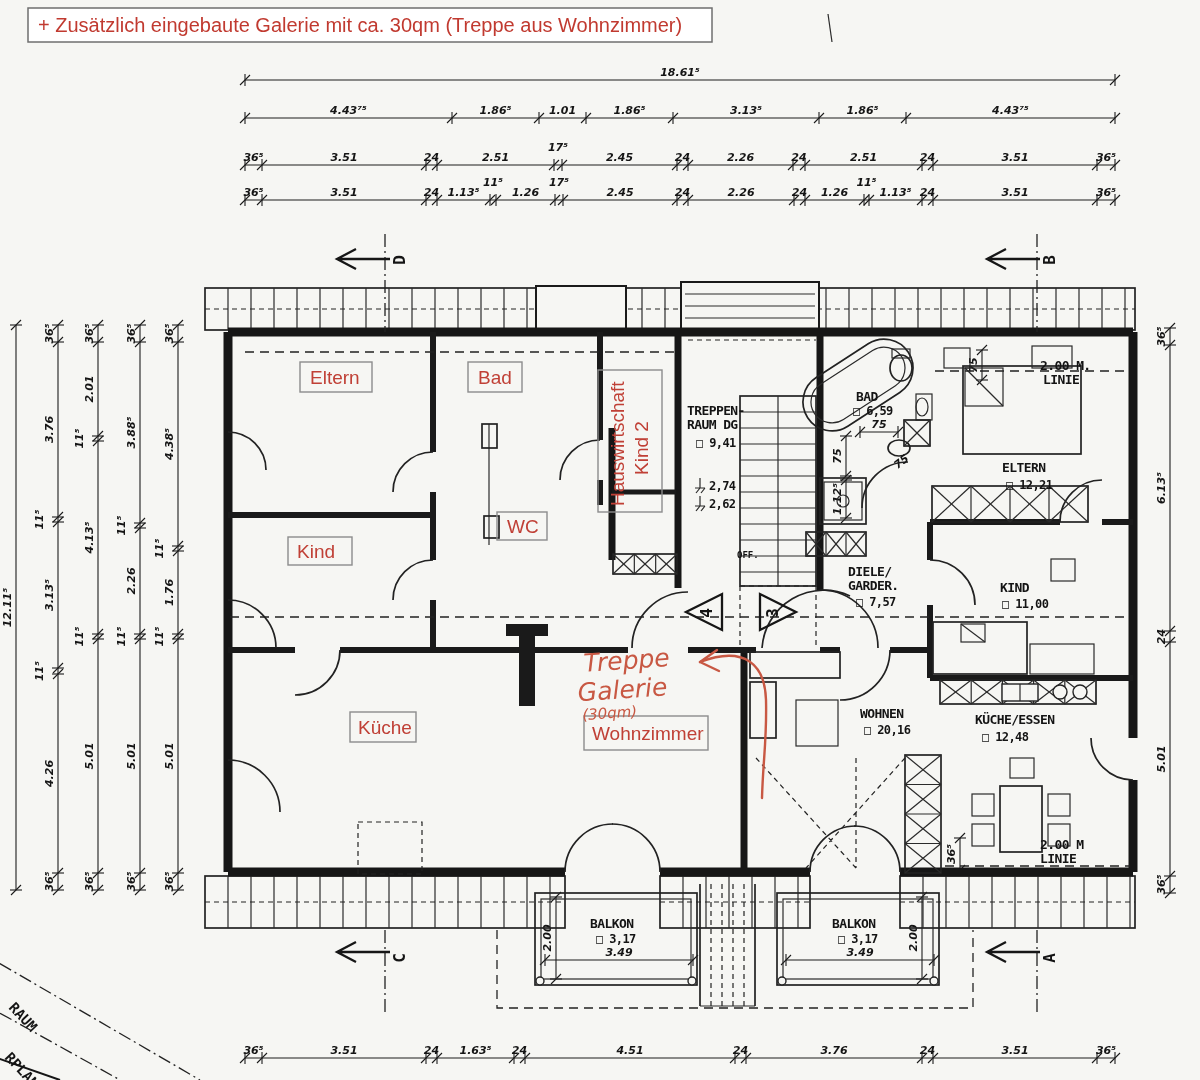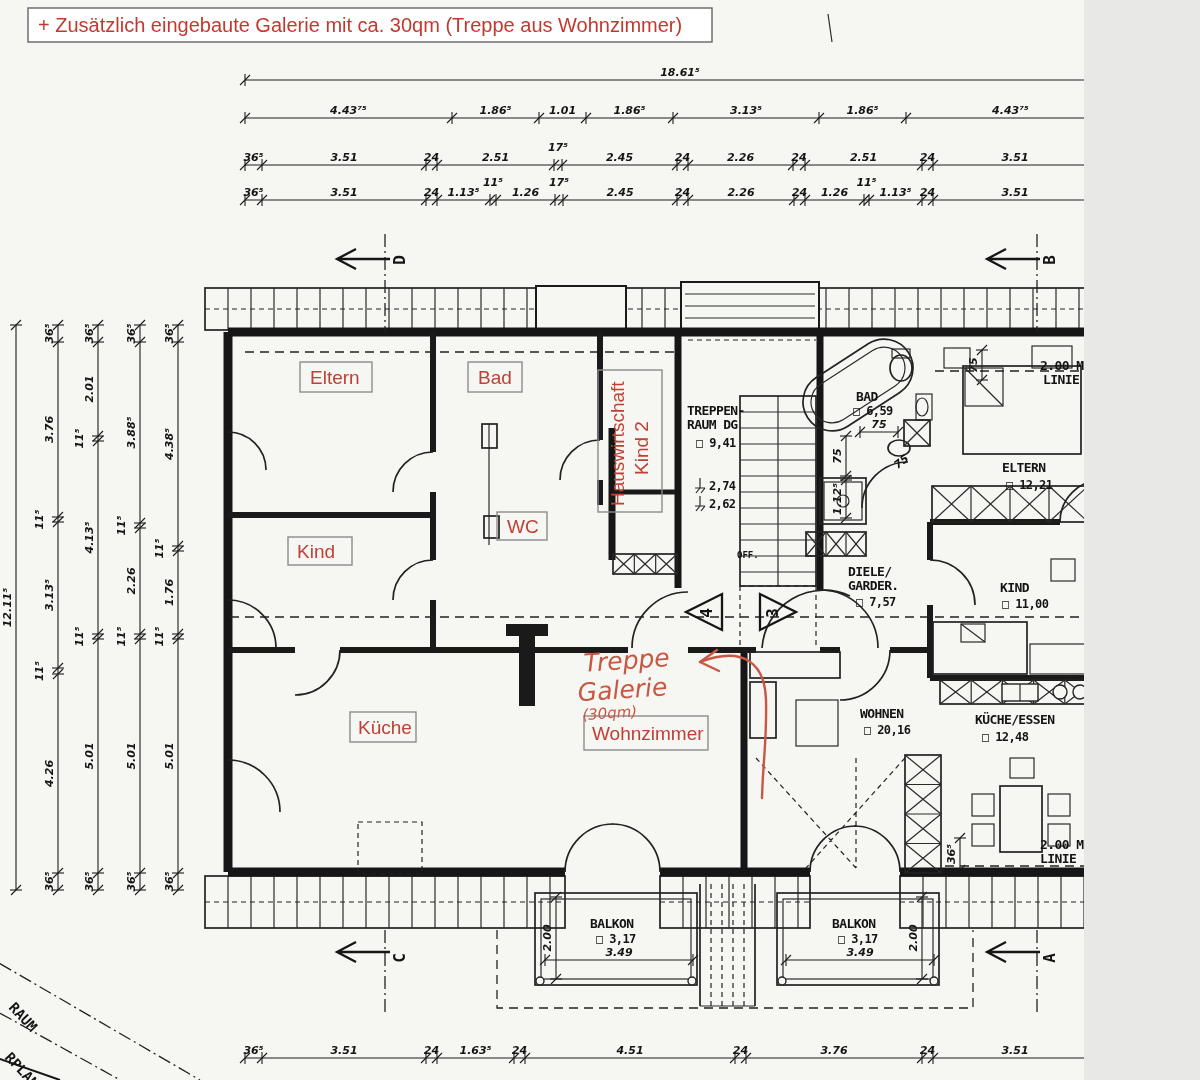--- a/index.html
+++ b/index.html
@@ -1,16 +1,16 @@
 <!DOCTYPE html>
 <html><head>
 <meta charset="utf-8">
 <style>
   html,body{margin:0;padding:0;background:#e8e8e6;}
-  #stage{width:1084px;height:1080px;position:relative;background:#f6f6f3;overflow:hidden;}
+  #stage{width:1200px;height:1080px;position:relative;background:#f6f6f3;overflow:hidden;}
   svg{display:block;}
   
   .w9{stroke:#161616;stroke-width:9;fill:none}
   .w7{stroke:#161616;stroke-width:7;fill:none}
   .w6{stroke:#1a1a1a;stroke-width:6;fill:none}
   .w5{stroke:#1a1a1a;stroke-width:5;fill:none}
   .thin{stroke:#222;stroke-width:1.7;fill:none}
   .thin2{stroke:#2a2a2a;stroke-width:1.2;fill:none}
   .fill-ink{fill:#1a1a1a;stroke:none}
   .paper{fill:#f6f6f3}

